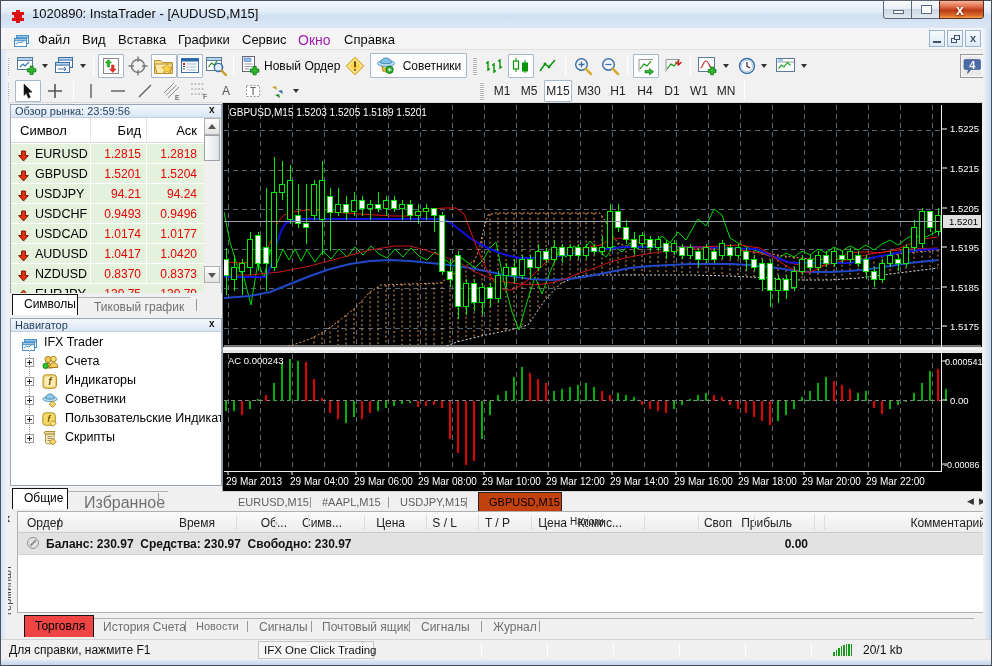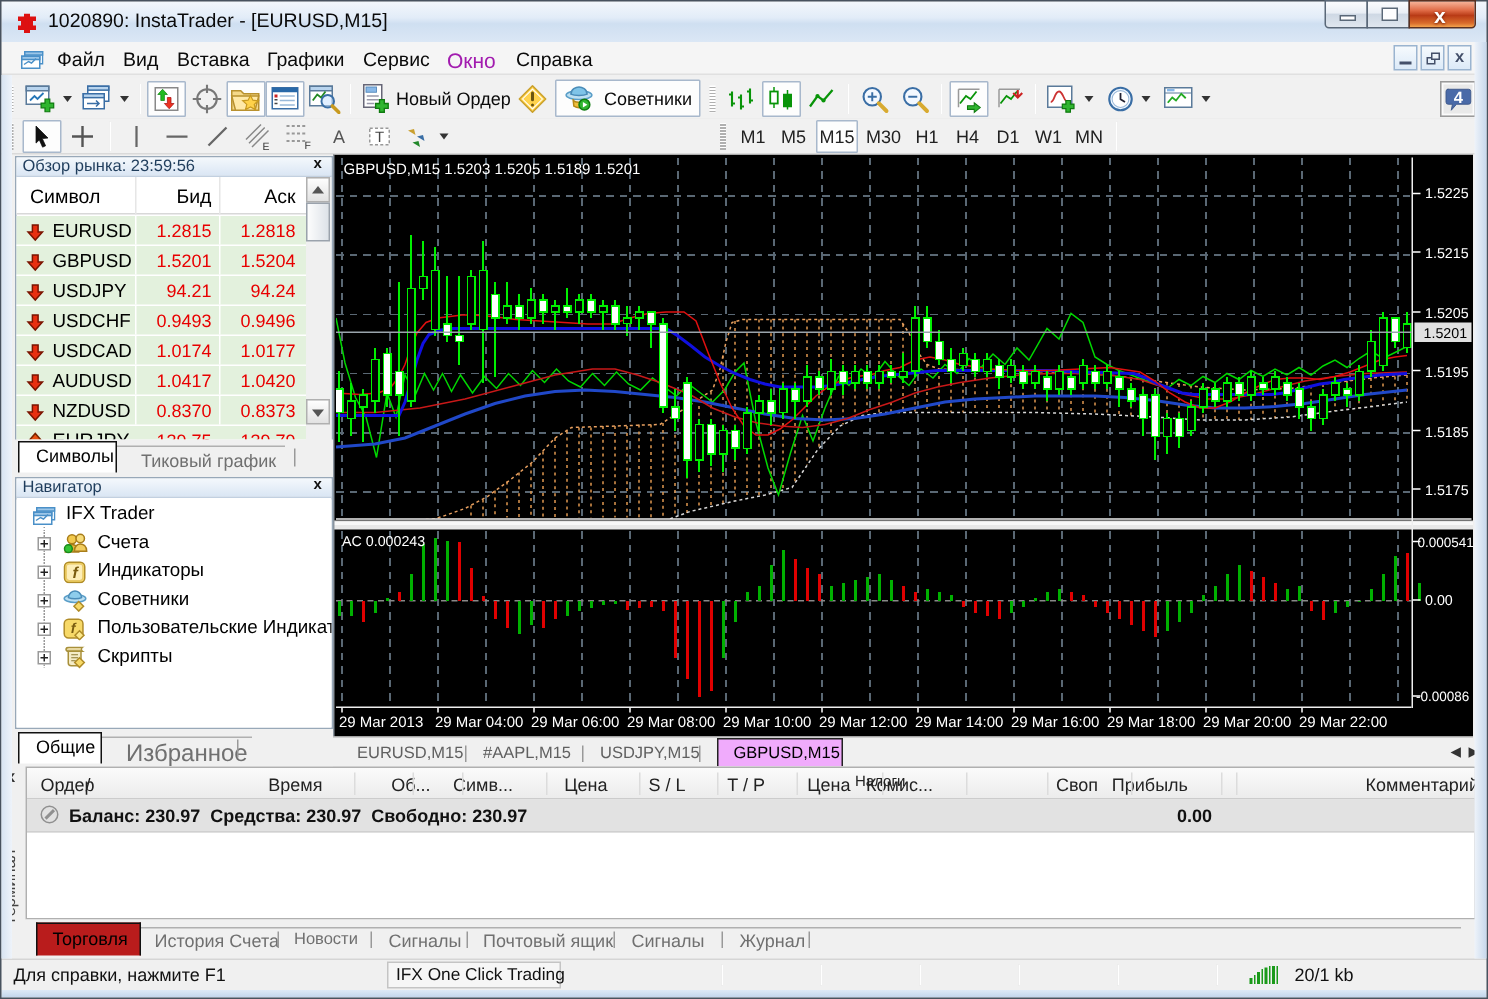--- a/index.html
+++ b/index.html
@@ -9,21 +9,21 @@
 .grip{position:absolute;top:5px;width:4px;height:18px;background:repeating-linear-gradient(#fff 0,#fff 1px,#b0b0b0 1px,#b0b0b0 2px)}
 .dd{width:0;height:0;border-left:3px solid transparent;border-right:3px solid transparent;border-top:4px solid #333;margin-left:4px}
 text{font-family:"Liberation Sans",sans-serif}
 </style></head><body>
 <div class="abs" style="left:0;top:0;width:992px;height:666px;background:#f0f0f0"></div>
 <div class="abs" style="left:0;top:0;width:992px;height:28px;background:linear-gradient(#f3f7fc 0%,#e2ecf8 40%,#cfdff1 55%,#dbe7f5 100%);border-top:1px solid #48525e;border-left:1px solid #48525e;border-right:1px solid #48525e">
  <div class="abs" style="left:9px;top:8px"><svg width="16" height="13" viewBox="0 0 16 13">
         <path d="M2 2 L6 2 L6 0 L10 0 L10 2 L14 2 L14 5 L12 5 L12 8 L14 8 L14 11 L10 11 L10 13 L6 13 L6 11 L2 11 L2 8 L4 8 L4 5 L2 5 Z" fill="#dd1111"></path>
         <rect x="7" y="3" width="2" height="7" fill="#dd1111"></rect>
       </svg></div>
- <div class="abs" style="left:31px;top:5px;font-size:13px;color:#0a0a0a">1020890: InstaTrader - [EURUSD,M15]</div>
+ <div class="abs" style="left:31px;top:5px;font-size:13px;color:#0a0a0a">1020890: InstaTrader - [AUDUSD,M15]</div>
  <div class="abs" style="left:882px;top:-1px;width:29px;height:19px;background:linear-gradient(#fbfcfe,#e9eef5 45%,#ced8e4 50%,#e0e7ef);border:1px solid #5a6878;border-radius:0 0 0 3px">
       <div class="abs" style="left:9px;top:9px;width:11px;height:4px;background:#fdfdfe;border:1px solid #5a6878"></div>
     </div>
  <div class="abs" style="left:910px;top:-1px;width:29px;height:19px;background:linear-gradient(#fbfcfe,#e9eef5 45%,#ced8e4 50%,#e0e7ef);border:1px solid #5a6878">
       <div class="abs" style="left:9px;top:4px;width:11px;height:9px;border:1.5px solid #5a6878;background:#fdfdfe"></div>
     </div>
  <div class="abs" style="left:938px;top:-1px;width:45px;height:19px;background:linear-gradient(#f6b49a 0%,#df6a45 35%,#b93b16 55%,#d96c2c 85%,#f3a24c 100%);border:1px solid #5a3020;border-radius:0 0 3px 0">
       <div class="abs" style="left:16px;top:1px;color:#fff;font-size:14px;font-weight:bold;text-shadow:0 1px 2px #701800">x</div>
     </div>
 </div>
@@ -979,21 +979,21 @@
 <text x="229" y="116" fill="#fff" font-size="10">GBPUSD,M15  1.5203 1.5205 1.5189 1.5201</text>
 <text x="228" y="364" fill="#fff" font-size="9.5">AC 0.000243</text>
 </svg></div>
 <div class="abs" style="left:222px;top:491px;width:760px;height:20px;background:#f0f0f0;border-top:1px solid #cfcfcf">
  <div class="abs" style="left:16px;top:4px;font-size:11px;color:#606060">EURUSD,M15</div>
  <div class="abs" style="left:88px;top:5px;width:1px;height:11px;background:#999"></div>
  <div class="abs" style="left:100px;top:4px;font-size:11px;color:#606060">#AAPL,M15</div>
  <div class="abs" style="left:166px;top:5px;width:1px;height:11px;background:#999"></div>
  <div class="abs" style="left:178px;top:4px;font-size:11px;color:#606060">USDJPY,M15</div>
  <div class="abs" style="left:244px;top:5px;width:1px;height:11px;background:#999"></div>
- <div class="abs" style="left:256px;top:0px;width:84px;height:19px;background:#f0abfc;border:1px solid #222;border-bottom:none">
+ <div class="abs" style="left:256px;top:0px;width:84px;height:19px;background:#c2410c;border:1px solid #222;border-bottom:none">
       <div style="margin:3px 0 0 10px;font-size:11px;color:#000">GBPUSD,M15</div>
     </div>
  <div class="abs" style="left:745px;top:4px;font-size:9px;color:#333">◀</div>
  <div class="abs" style="left:757px;top:4px;font-size:9px;color:#333">▶</div>
   </div>
 <div class="abs" style="left:1px;top:511px;width:990px;height:128px;background:#f0f0f0">
  <div class="abs" style="left:3px;top:1px;font-size:11px;font-weight:bold;color:#333">x</div>
  <div class="abs" style="left:-26px;top:68px;width:64px;height:12px;transform:rotate(-90deg);font-size:11px;color:#444">Терминал</div>
  <div class="abs" style="left:16px;top:0px;width:967px;height:102px;background:#fff;border:1px solid #b0b0b0">
   <div class="abs" style="left:0;top:0;width:965px;height:21px;background:linear-gradient(#fbfbfb,#ececec);border-bottom:1px solid #ccc">
@@ -1028,21 +1028,21 @@
       </div>
   <div class="abs" style="left:0;top:21px;width:965px;height:22px;background:#e2e2e2;border-bottom:1px solid #d0d0d0">
    <div class="abs" style="left:9px;top:4px;width:12px;height:12px;border:1.5px solid #909090;border-radius:50%">
           <div style="position:absolute;left:0.5px;top:3.8px;width:8px;height:1.5px;background:#909090;transform:rotate(-45deg)"></div>
         </div>
    <div class="abs" style="left:28px;top:4px;font-size:12px;font-weight:bold;color:#111">Баланс: 230.97&nbsp;&nbsp;Средства: 230.97&nbsp;&nbsp;Свободно: 230.97</div>
    <div class="abs" style="left:700px;top:4px;width:90px;text-align:right;font-size:12px;font-weight:bold;color:#111">0.00</div>
   </div>
  </div>
  <div class="abs" style="left:16px;top:102px;width:967px;height:26px;background:#f0f0f0">
-  <div class="abs" style="left:7px;top:2px;width:70px;height:22px;background:#b91c1c;border:1.5px solid #111;border-bottom:none;z-index:2">
+  <div class="abs" style="left:7px;top:2px;width:70px;height:22px;background:#ef4444;border:1.5px solid #111;border-bottom:none;z-index:2">
         <div style="margin:3px 0 0 10px;font-size:12px;color:#000">Торговля</div>
       </div>
   <div class="abs" style="left:77px;top:5px;width:880px;height:1px;background:#b0b0b0"></div>
   <div class="abs" style="left:86px;top:7px;font-size:12px;color:#707070">История Счета</div>
       <div class="abs" style="left:168px;top:8px;width:1px;height:11px;background:#999"></div>
   <div class="abs" style="left:179px;top:7px;font-size:11px;color:#707070">Новости</div>
       <div class="abs" style="left:230px;top:8px;width:1px;height:11px;background:#999"></div>
   <div class="abs" style="left:242px;top:7px;font-size:12px;color:#707070">Сигналы</div>
       <div class="abs" style="left:294px;top:8px;width:1px;height:11px;background:#999"></div>
   <div class="abs" style="left:305px;top:7px;font-size:12px;color:#707070">Почтовый ящик</div>

